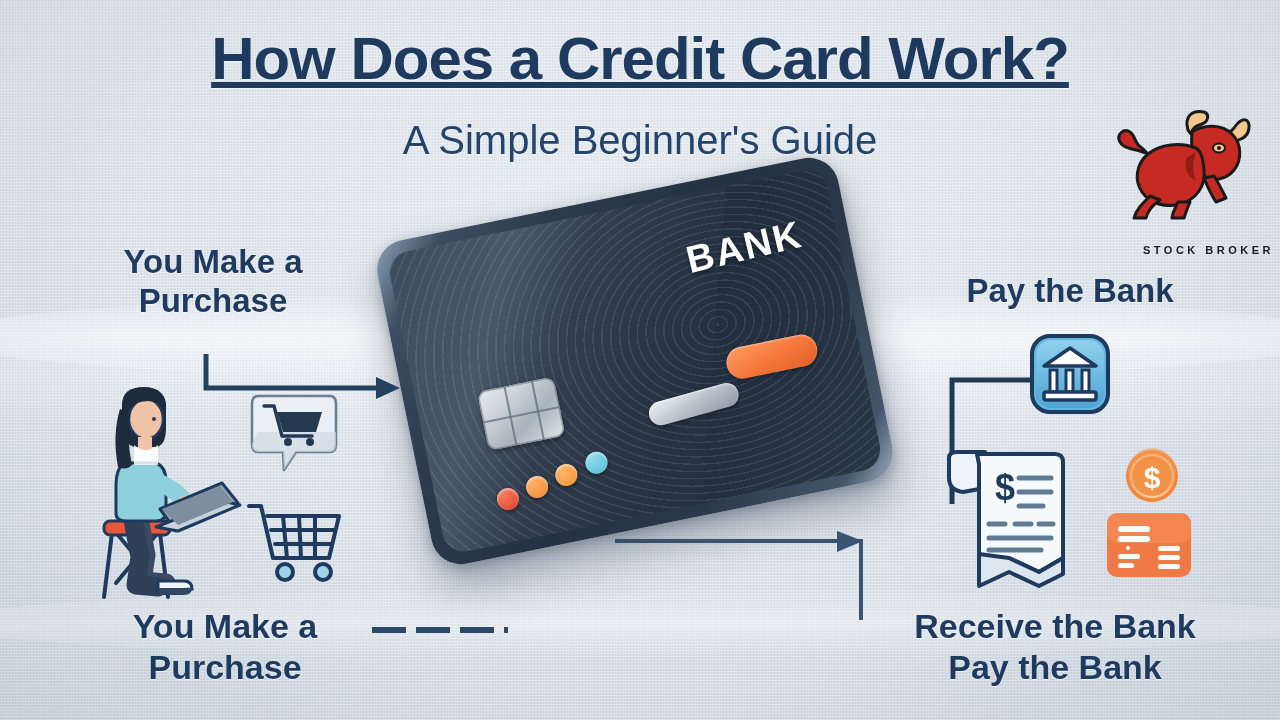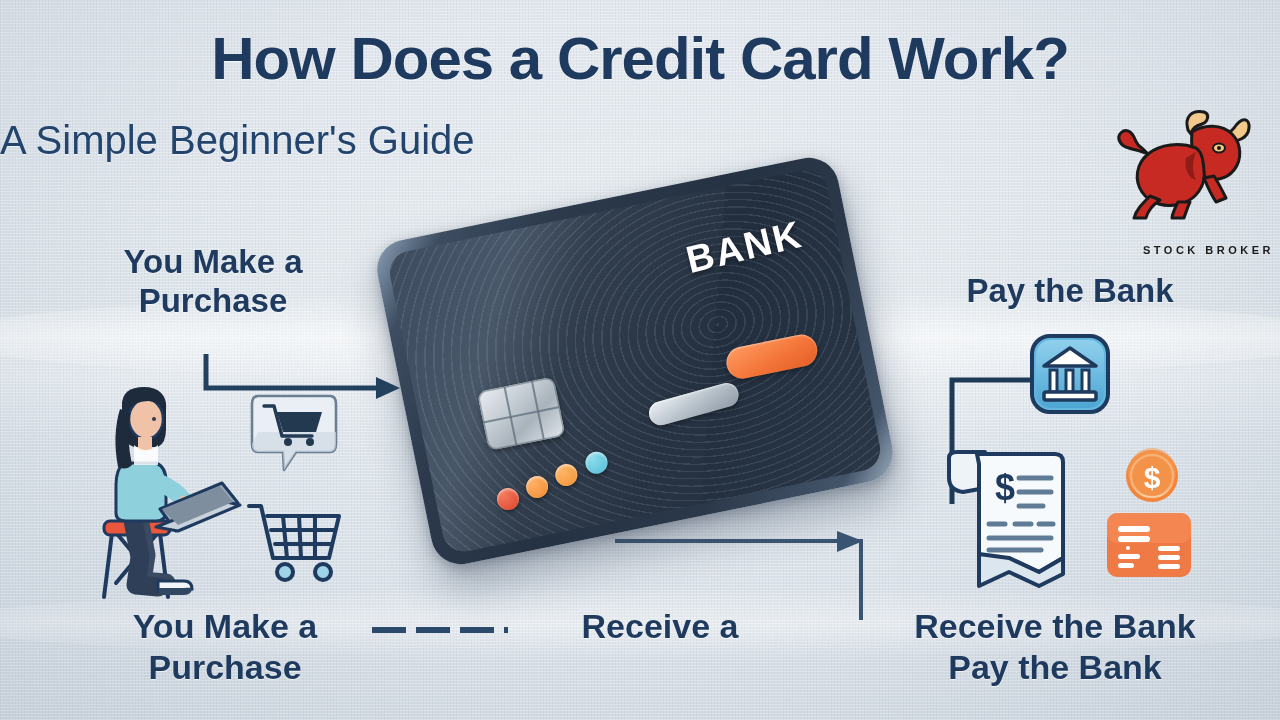--- a/index.html
+++ b/index.html
@@ -39,23 +39,25 @@
   }
 
   
   .title {
     position:absolute; left:0; right:0; top:24px;
     text-align:center;
     font-size:60px; font-weight:bold;
     letter-spacing:-1px;
     color:#1f3a5f;
     text-shadow:0 1px 1px rgba(255,255,255,.7);
+    text-decoration:underline;
   }
   .subtitle {
     position:absolute; left:0; right:0; top:118px;
+    text-align:center;
     font-size:40px; font-weight:normal;
     color:#23456d;
     text-shadow:0 1px 1px rgba(255,255,255,.6);
   }
 
   .step-label {
     position:absolute;
     font-size:33px; font-weight:bold;
     color:#1f3a5f; line-height:1.18;
     text-align:center;
@@ -375,19 +377,19 @@
       <rect x="52" y="52" width="22" height="5" rx="2.5"></rect>
       <circle cx="22" cy="36" r="2"></circle>
     </g>
   </svg>
 
   <div class="caption" id="caption-purchase">
     <span>You Make a</span><br>
     <span>Purchase</span>
   </div>
   <div class="caption" id="caption-statement">
-    <span>Receive a</span><br>
+    <br>
   </div>
   <div class="caption" id="caption-bank">
     <span>Receive the Bank</span><br>
     <span>Pay the Bank</span>
   </div>
 </div>
 
 </body></html>

